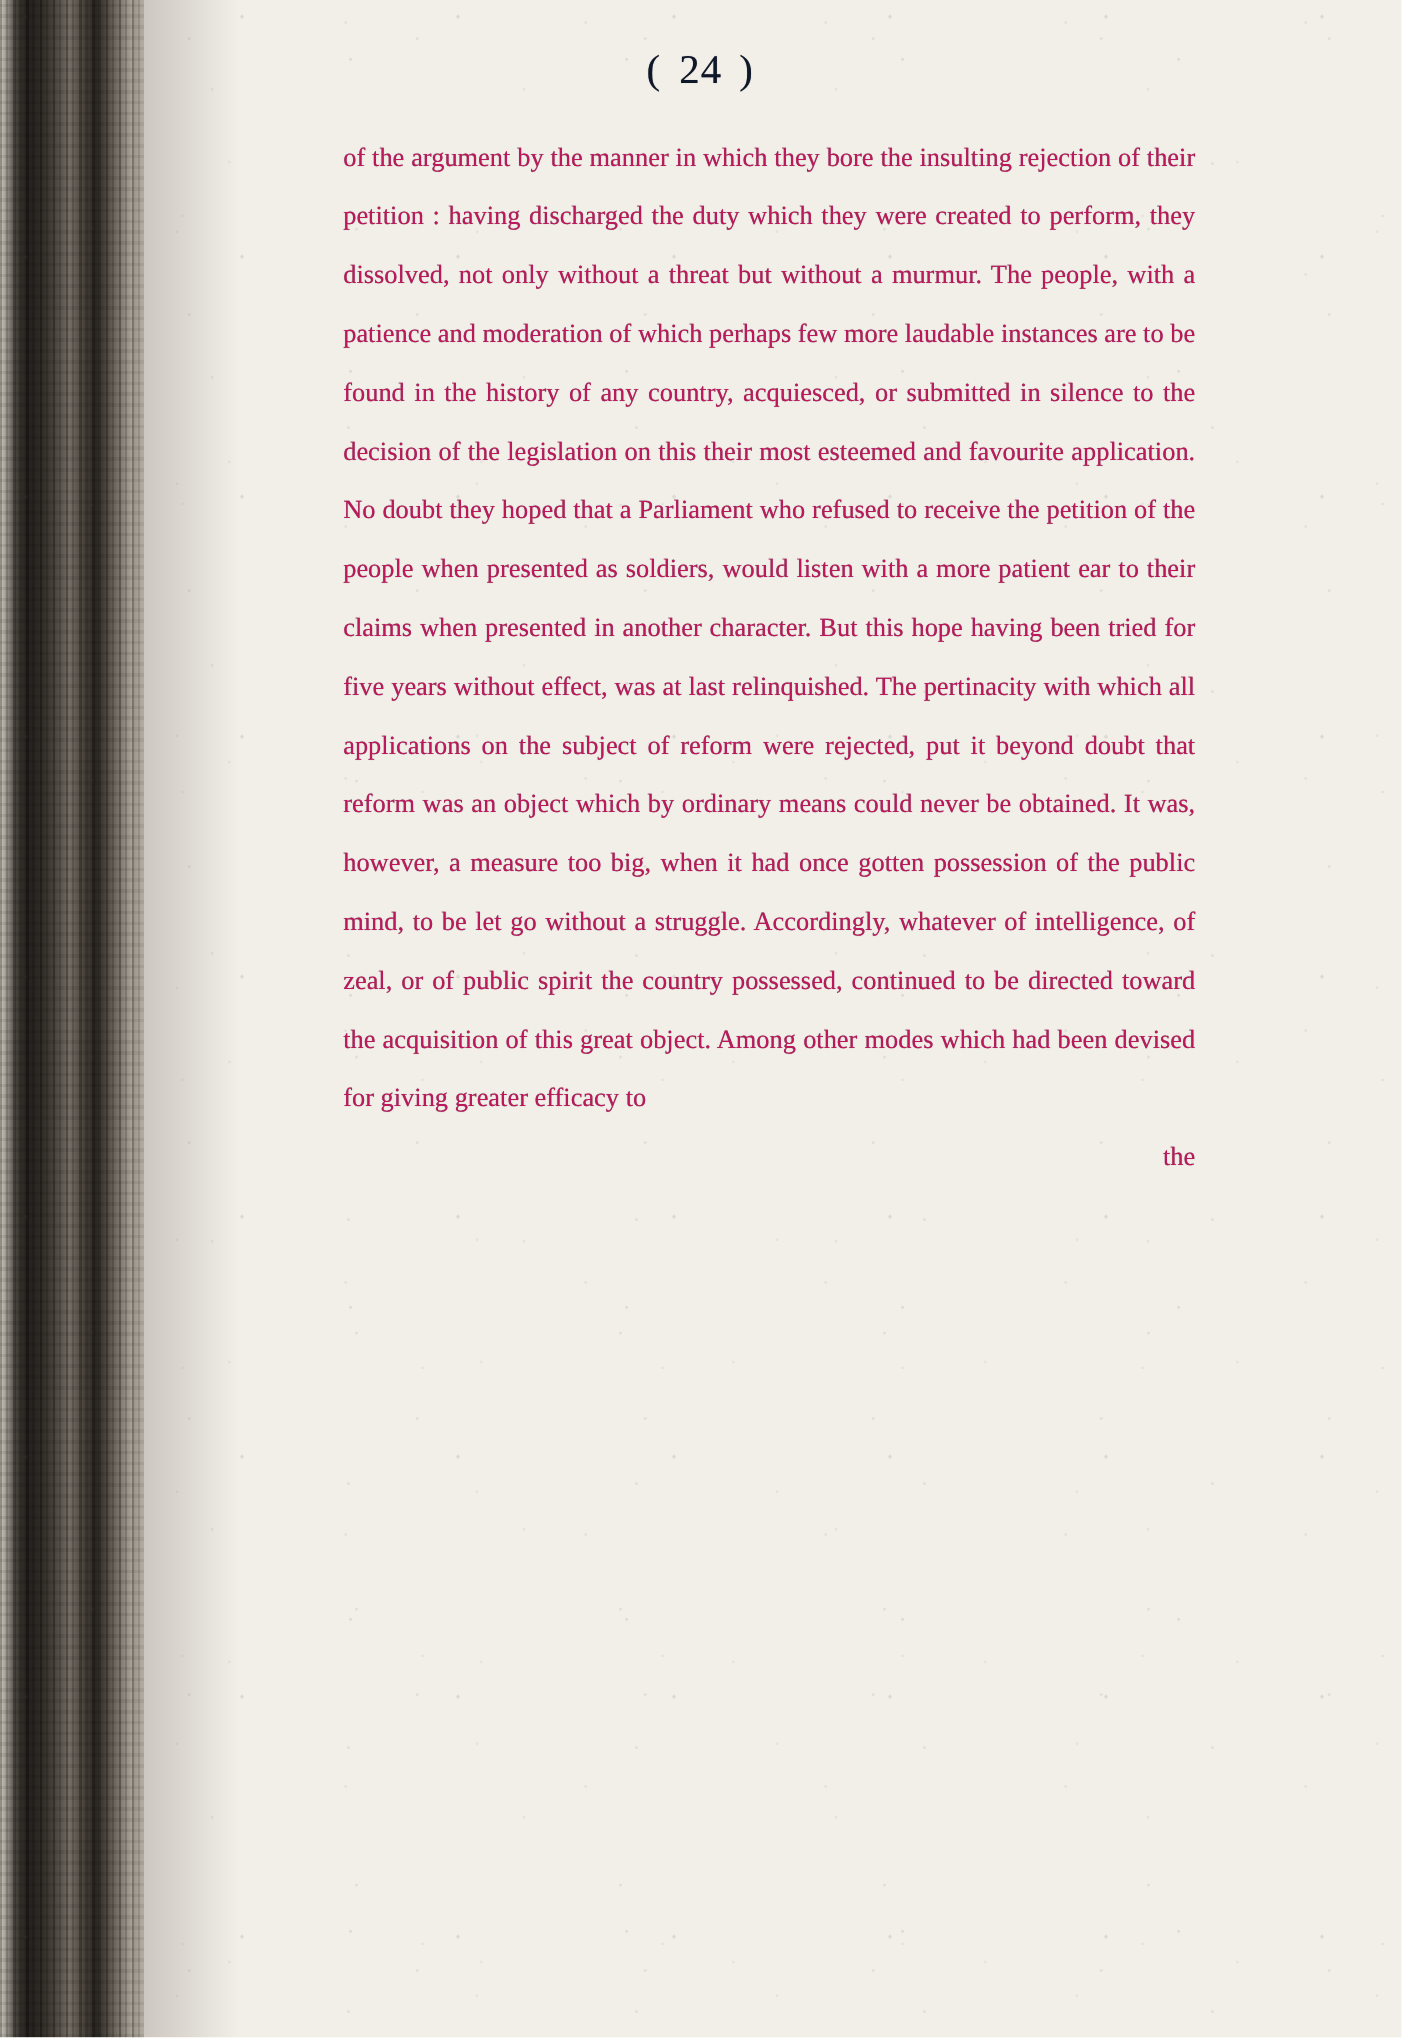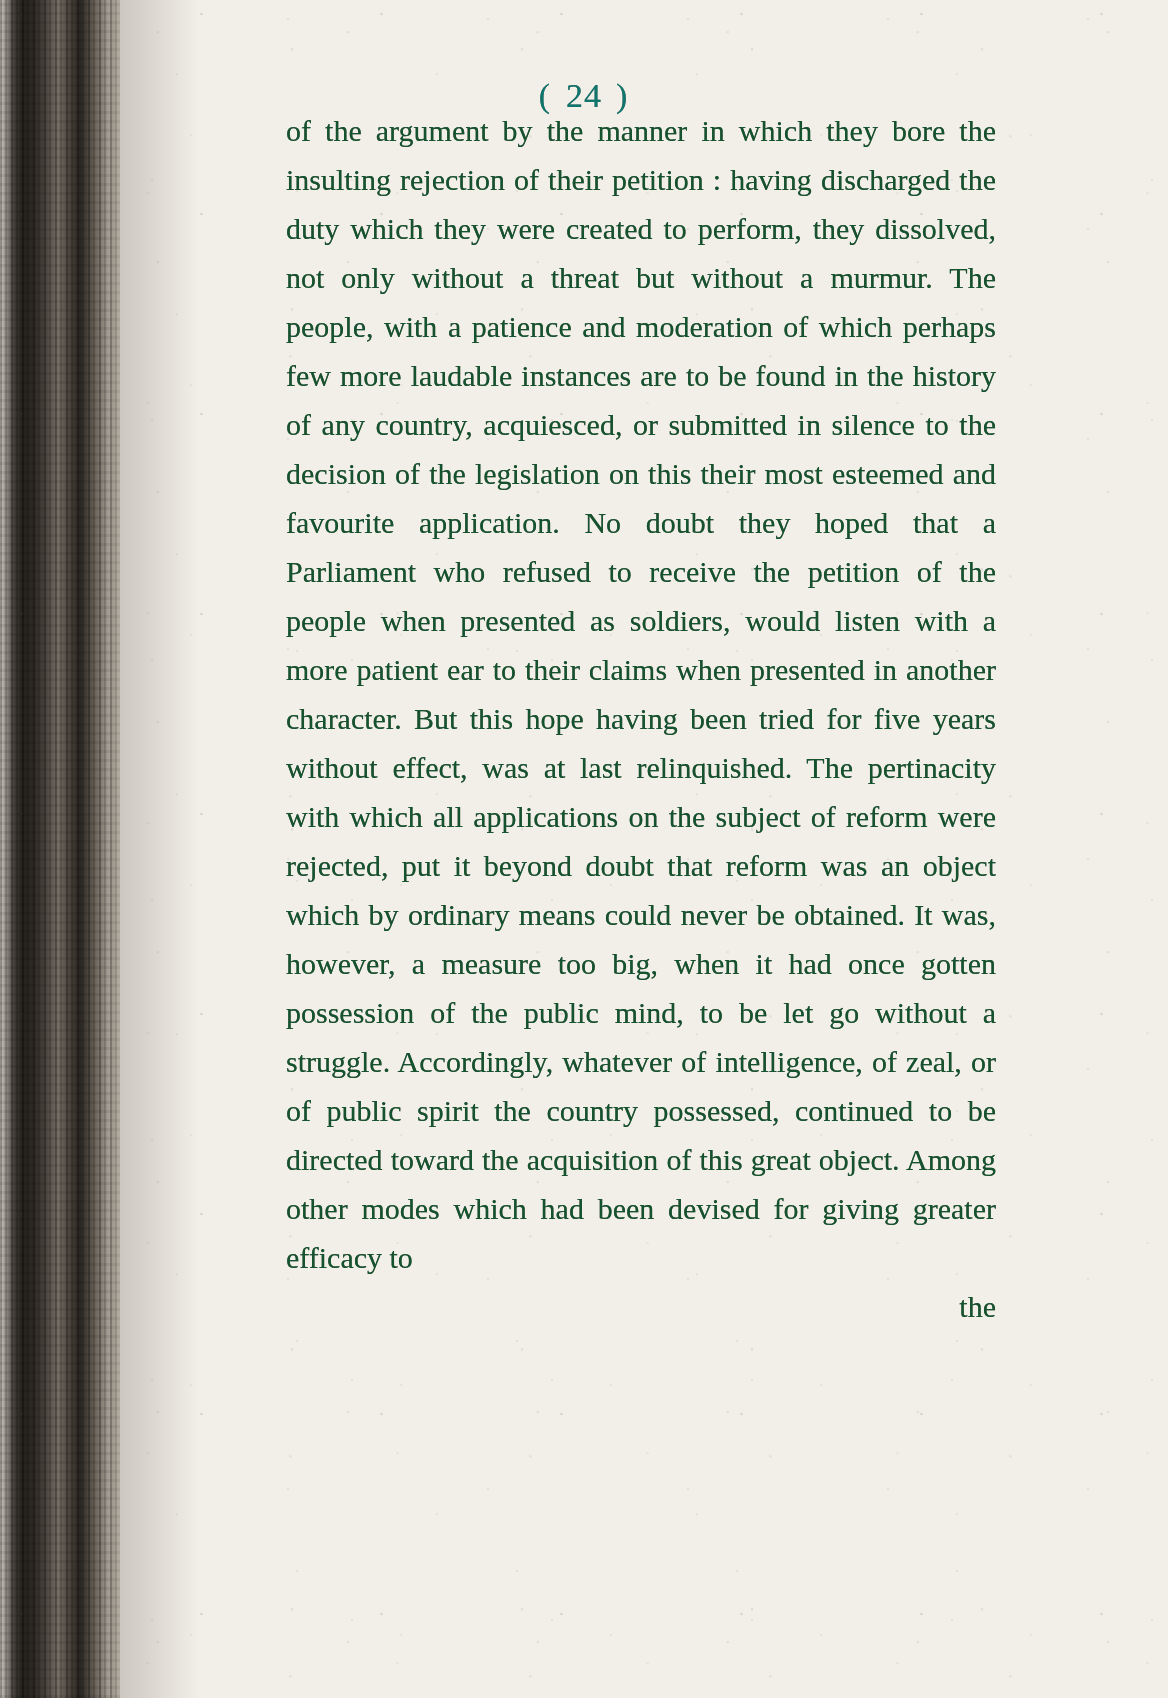--- a/index.html
+++ b/index.html
@@ -71,37 +71,36 @@
     pointer-events: none;
   }
 
   .page-header {
     position: absolute;
     top: 40px;
     left: 0;
     width: 100%;
     text-align: center;
     font-size: 34px;
-    color: #0f766e;
+    color: #0f172a;
     letter-spacing: 2px;
-    margin-top: 37px;
   }
   .page-header .num {
     letter-spacing: 1px;
     padding: 0 14px;
   }
 
   .body-text {
     position: absolute;
     left: 286px;
     top: 106px;
     width: 710px;
-    font-size: 30px;
+    font-size: 22px;
     line-height: 49px;
-    color: #14532d;
+    color: #be185d;
     text-align: justify;
     text-justify: inter-word;
     -webkit-hyphens: none;
     hyphens: none;
   }
   .body-text p {
     margin: 0;
     text-indent: 0;
   }
   .last-line {

